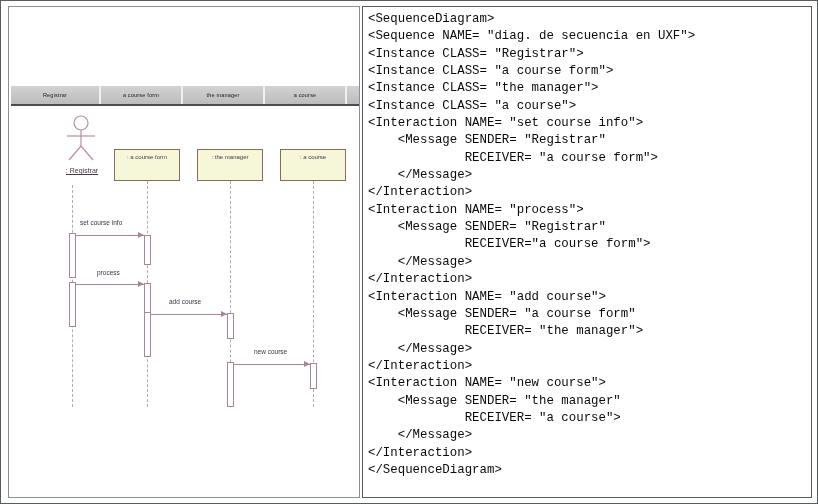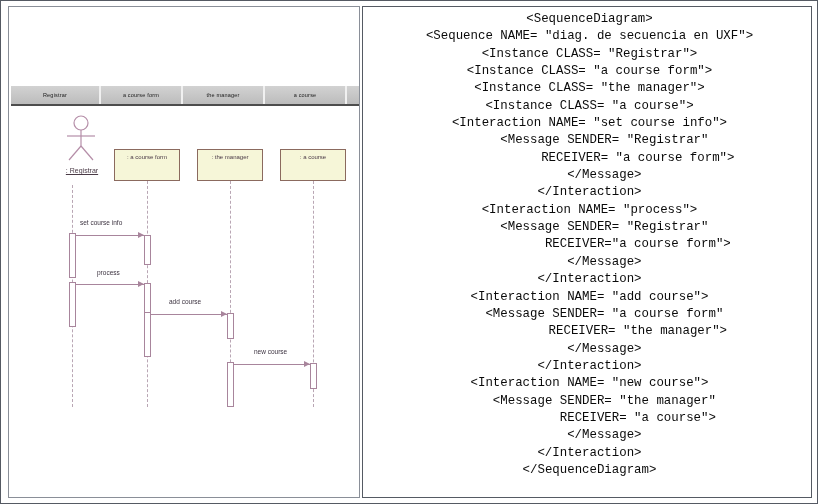--- a/index.html
+++ b/index.html
@@ -148,21 +148,20 @@
   }
   #code-text {
     margin: 0;
     padding: 4px 0 0 5px;
     font-family: "Liberation Mono", "DejaVu Sans Mono", monospace;
     font-size: 12.4px;
     line-height: 17.35px;
     color: #0a0a0a;
     white-space: pre;
     letter-spacing: 0px;
-    text-align: center;
   }
 </style>
 </head>
 <body>
 
 <div id="screen">
 
   <div id="outer-frame"></div>
 
   <div id="diagram-panel">

